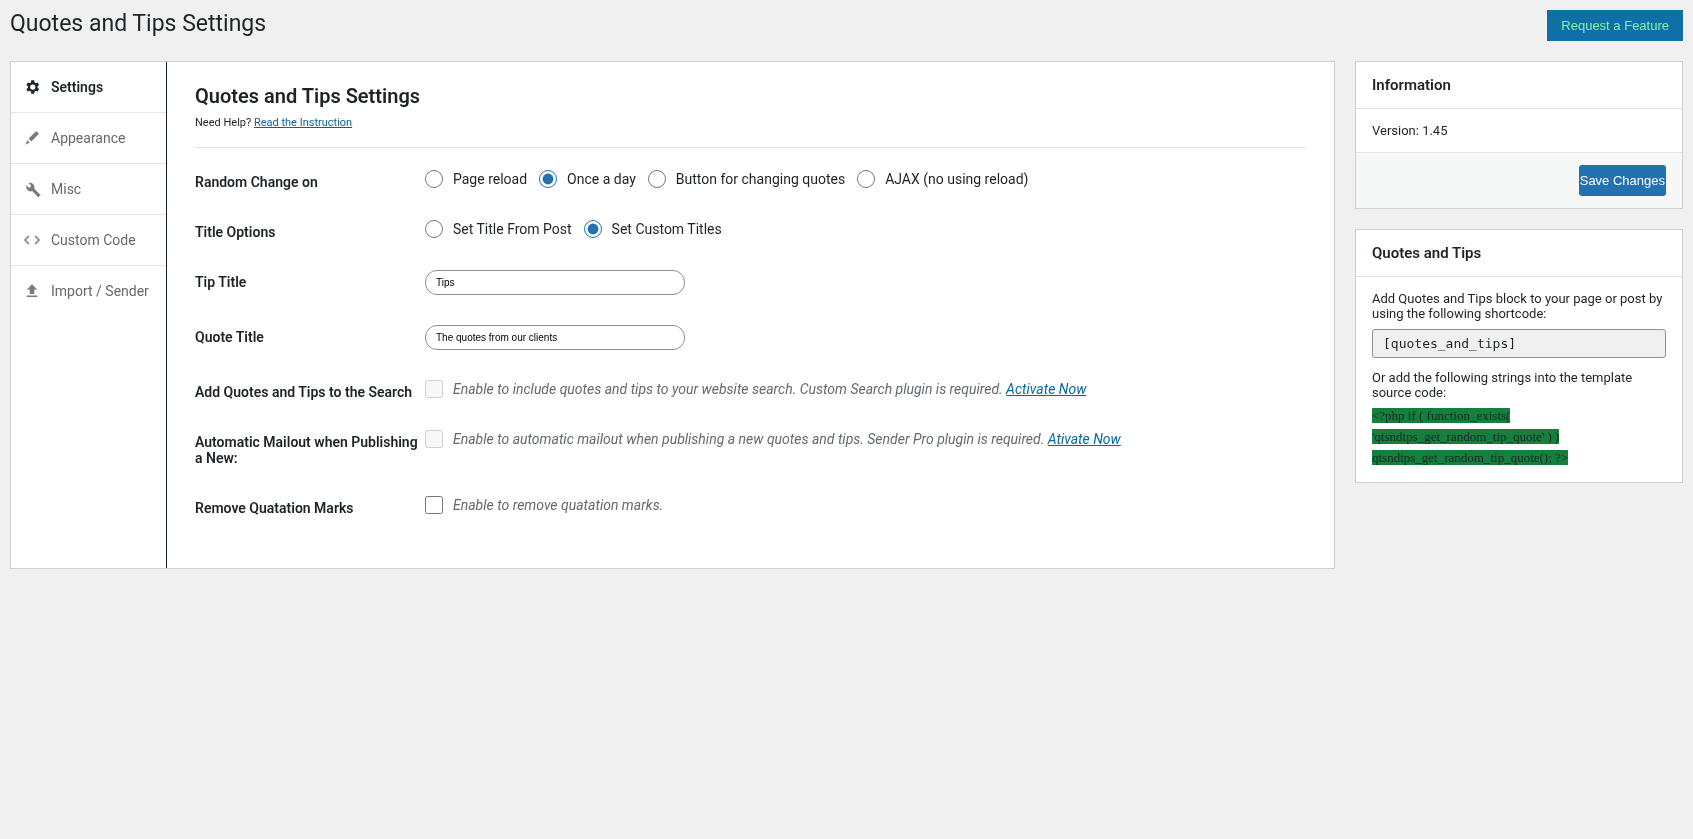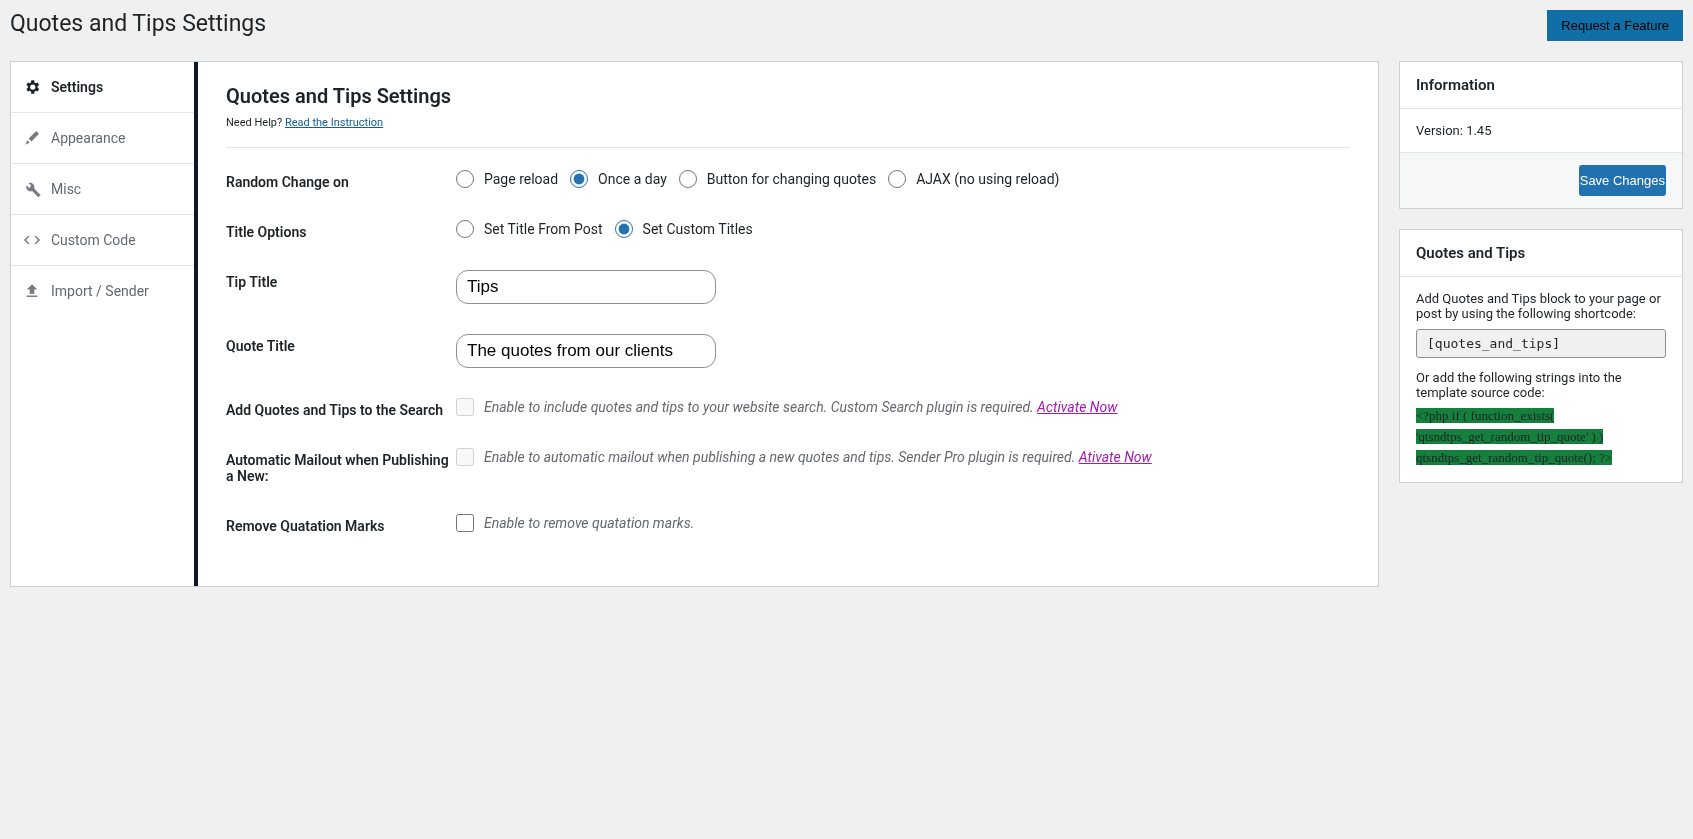--- a/index.html
+++ b/index.html
@@ -15,40 +15,40 @@
       justify-content: space-between;
       align-items: flex-start;
     }
     .page-title {
       font-size: 23px;
       font-weight: 400;
       color: #1d2327;
     }
     .request-feature {
       background: #0f6fa6;
-      color: #000000;
+      color: #86efac;
       padding: 8px 14px;
       font-size: 13px;
       border: none;
       cursor: pointer;
     }
     .wrap {
       display: flex;
       gap: 20px;
       padding: 0 10px 20px;
     }
     .main-panel {
       flex: 1;
       background: #fff;
       border: 1px solid #ccd0d4;
       display: flex;
     }
     .sidebar {
-      width: 187px;
-      border-right: 4px solid #0f172a;
+      width: 156px;
+      border-right: 1px solid #0f172a;
       background: #fff;
     }
     .sidebar-item {
       display: flex;
       align-items: center;
       gap: 10px;
       padding: 16px 12px;
       border-bottom: 1px solid #e5e5e5;
       color: #646970;
       cursor: pointer;
@@ -109,43 +109,43 @@
       width: 18px;
       height: 18px;
       accent-color: #2271b1;
       cursor: pointer;
     }
     .text-input {
       width: 260px;
       padding: 6px 10px;
       border: 1px solid #8c8f94;
       border-radius: 12px;
-      font-size: 17px;
+      font-size: 10px;
     }
     .check-row {
       display: flex;
       align-items: center;
       gap: 10px;
     }
     .check-row input[type="checkbox"] {
       width: 18px;
       height: 18px;
       border-radius: 4px;
       cursor: pointer;
     }
     .check-row .desc {
       font-style: italic;
       color: #646970;
       font-size: 14px;
     }
     .check-row .desc a {
-      color: #a21caf;
+      color: #0369a1;
     }
     .right-col {
-      width: 284px;
+      width: 328px;
       display: flex;
       flex-direction: column;
       gap: 20px;
     }
     .box {
       background: #fff;
       border: 1px solid #ccd0d4;
     }
     .box-title {
       padding: 14px 16px;

